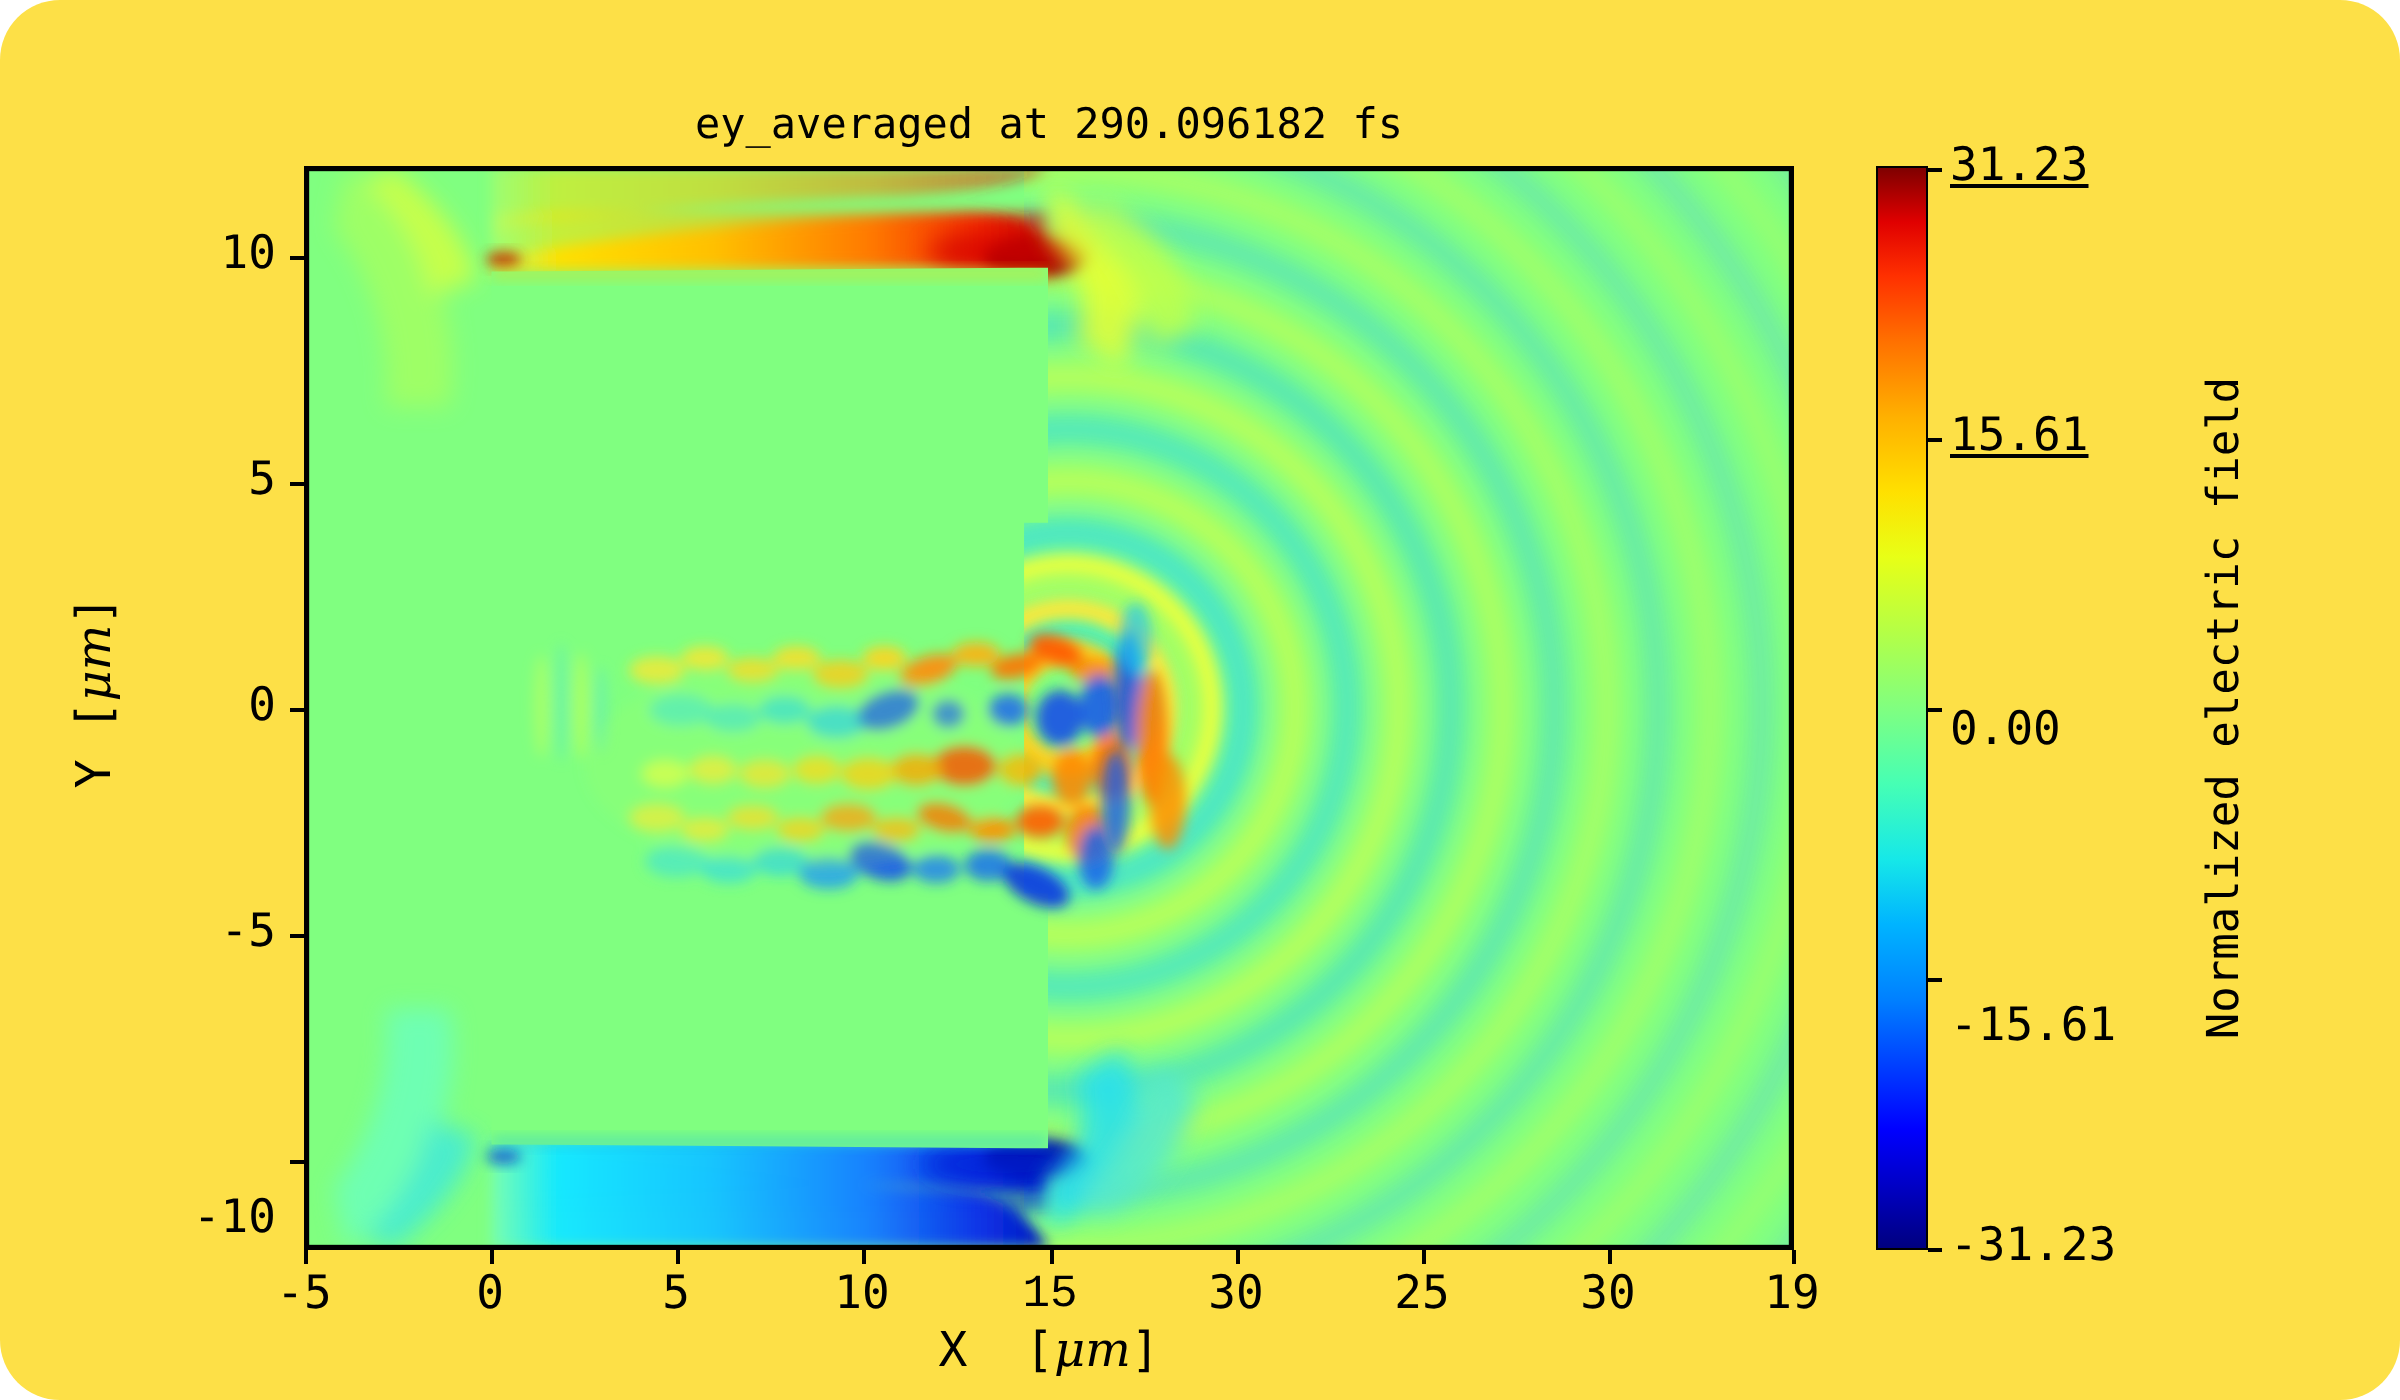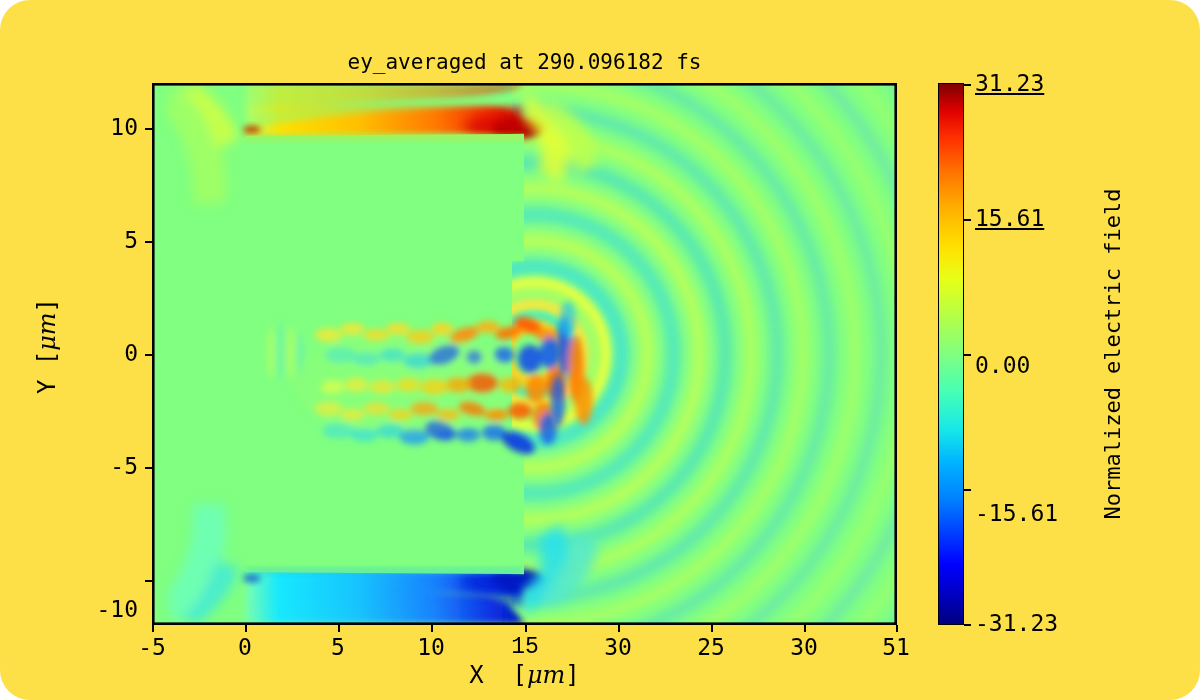--- a/index.html
+++ b/index.html
@@ -254,21 +254,21 @@
   <div class="xtick" style="left:896px;"></div>
 
   <div class="xlab" style="left:107px;">-5</div>
   <div class="xlab" style="left:200px;">0</div>
   <div class="xlab" style="left:293px;">5</div>
   <div class="xlab" style="left:386px;">10</div>
   <div class="xlab" style="left:480px;font-family:Liberation Mono, monospace;">15</div>
   <div class="xlab" style="left:573px;">30</div>
   <div class="xlab" style="left:666px;">25</div>
   <div class="xlab" style="left:759px;">30</div>
-  <div class="xlab" style="left:851px;">51</div>
+  <div class="xlab" style="left:851px;">19</div>
 
   <div class="ytick" style="top:128px;"></div>
   <div class="ytick" style="top:241px;"></div>
   <div class="ytick" style="top:354px;"></div>
   <div class="ytick" style="top:467px;"></div>
   <div class="ytick" style="top:580px;"></div>
 
   <div class="ylab" style="left:48px;top:114px;">10</div>
   <div class="ylab" style="left:48px;top:227px;">5</div>
   <div class="ylab" style="left:48px;top:340px;">0</div>

